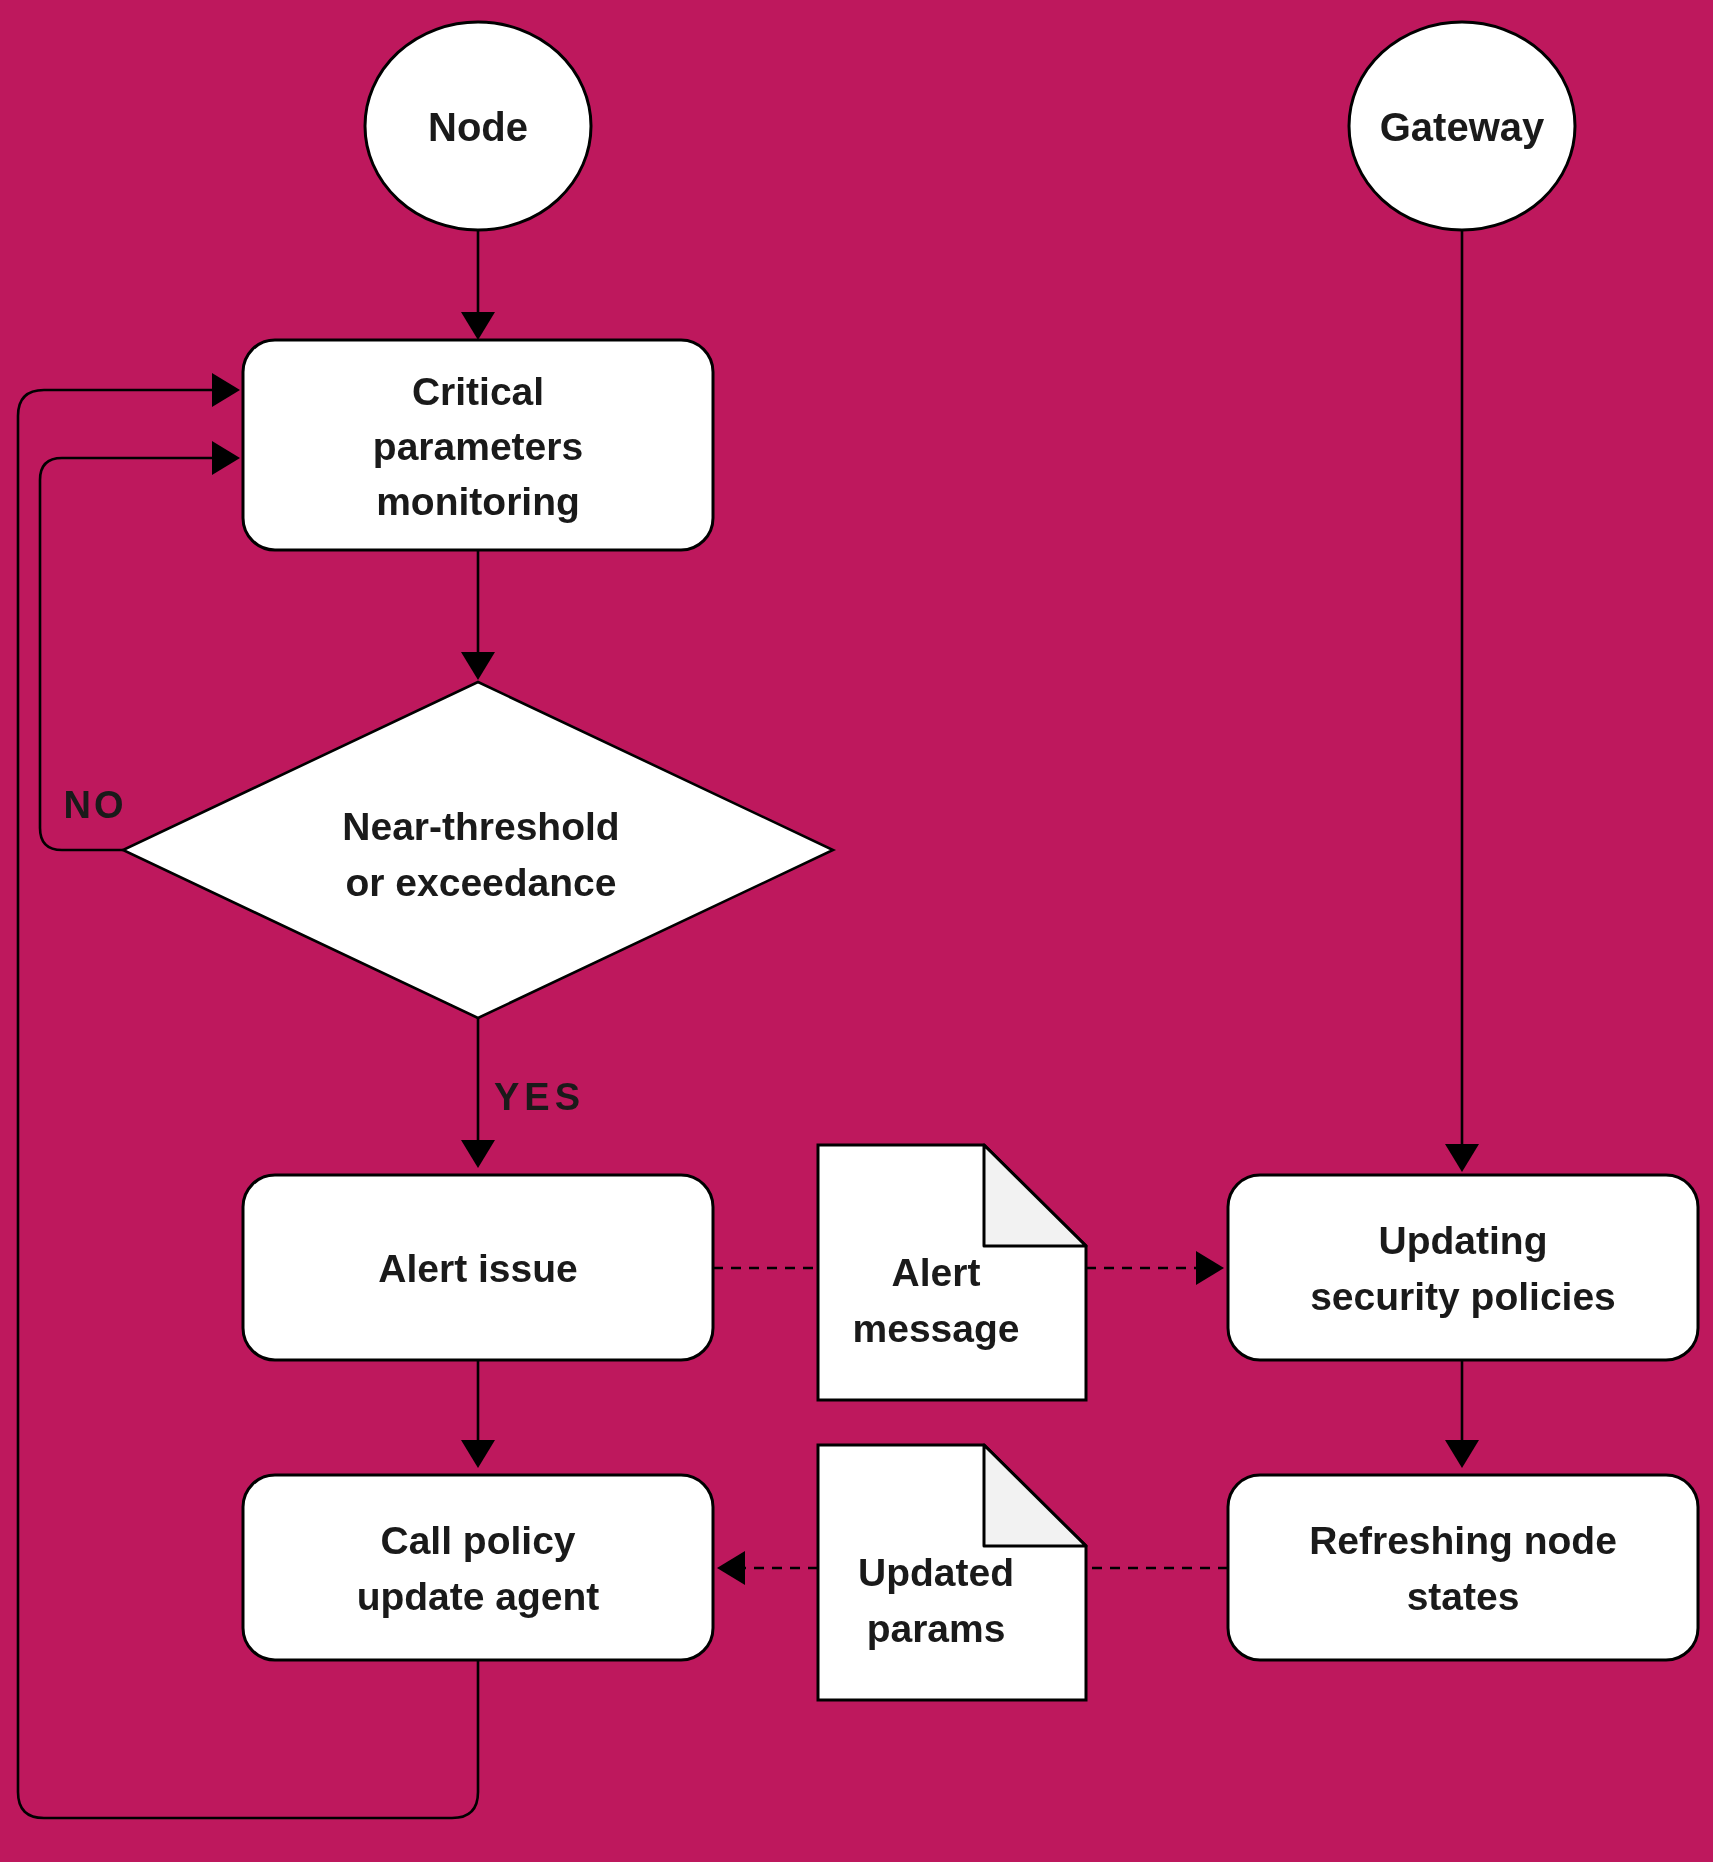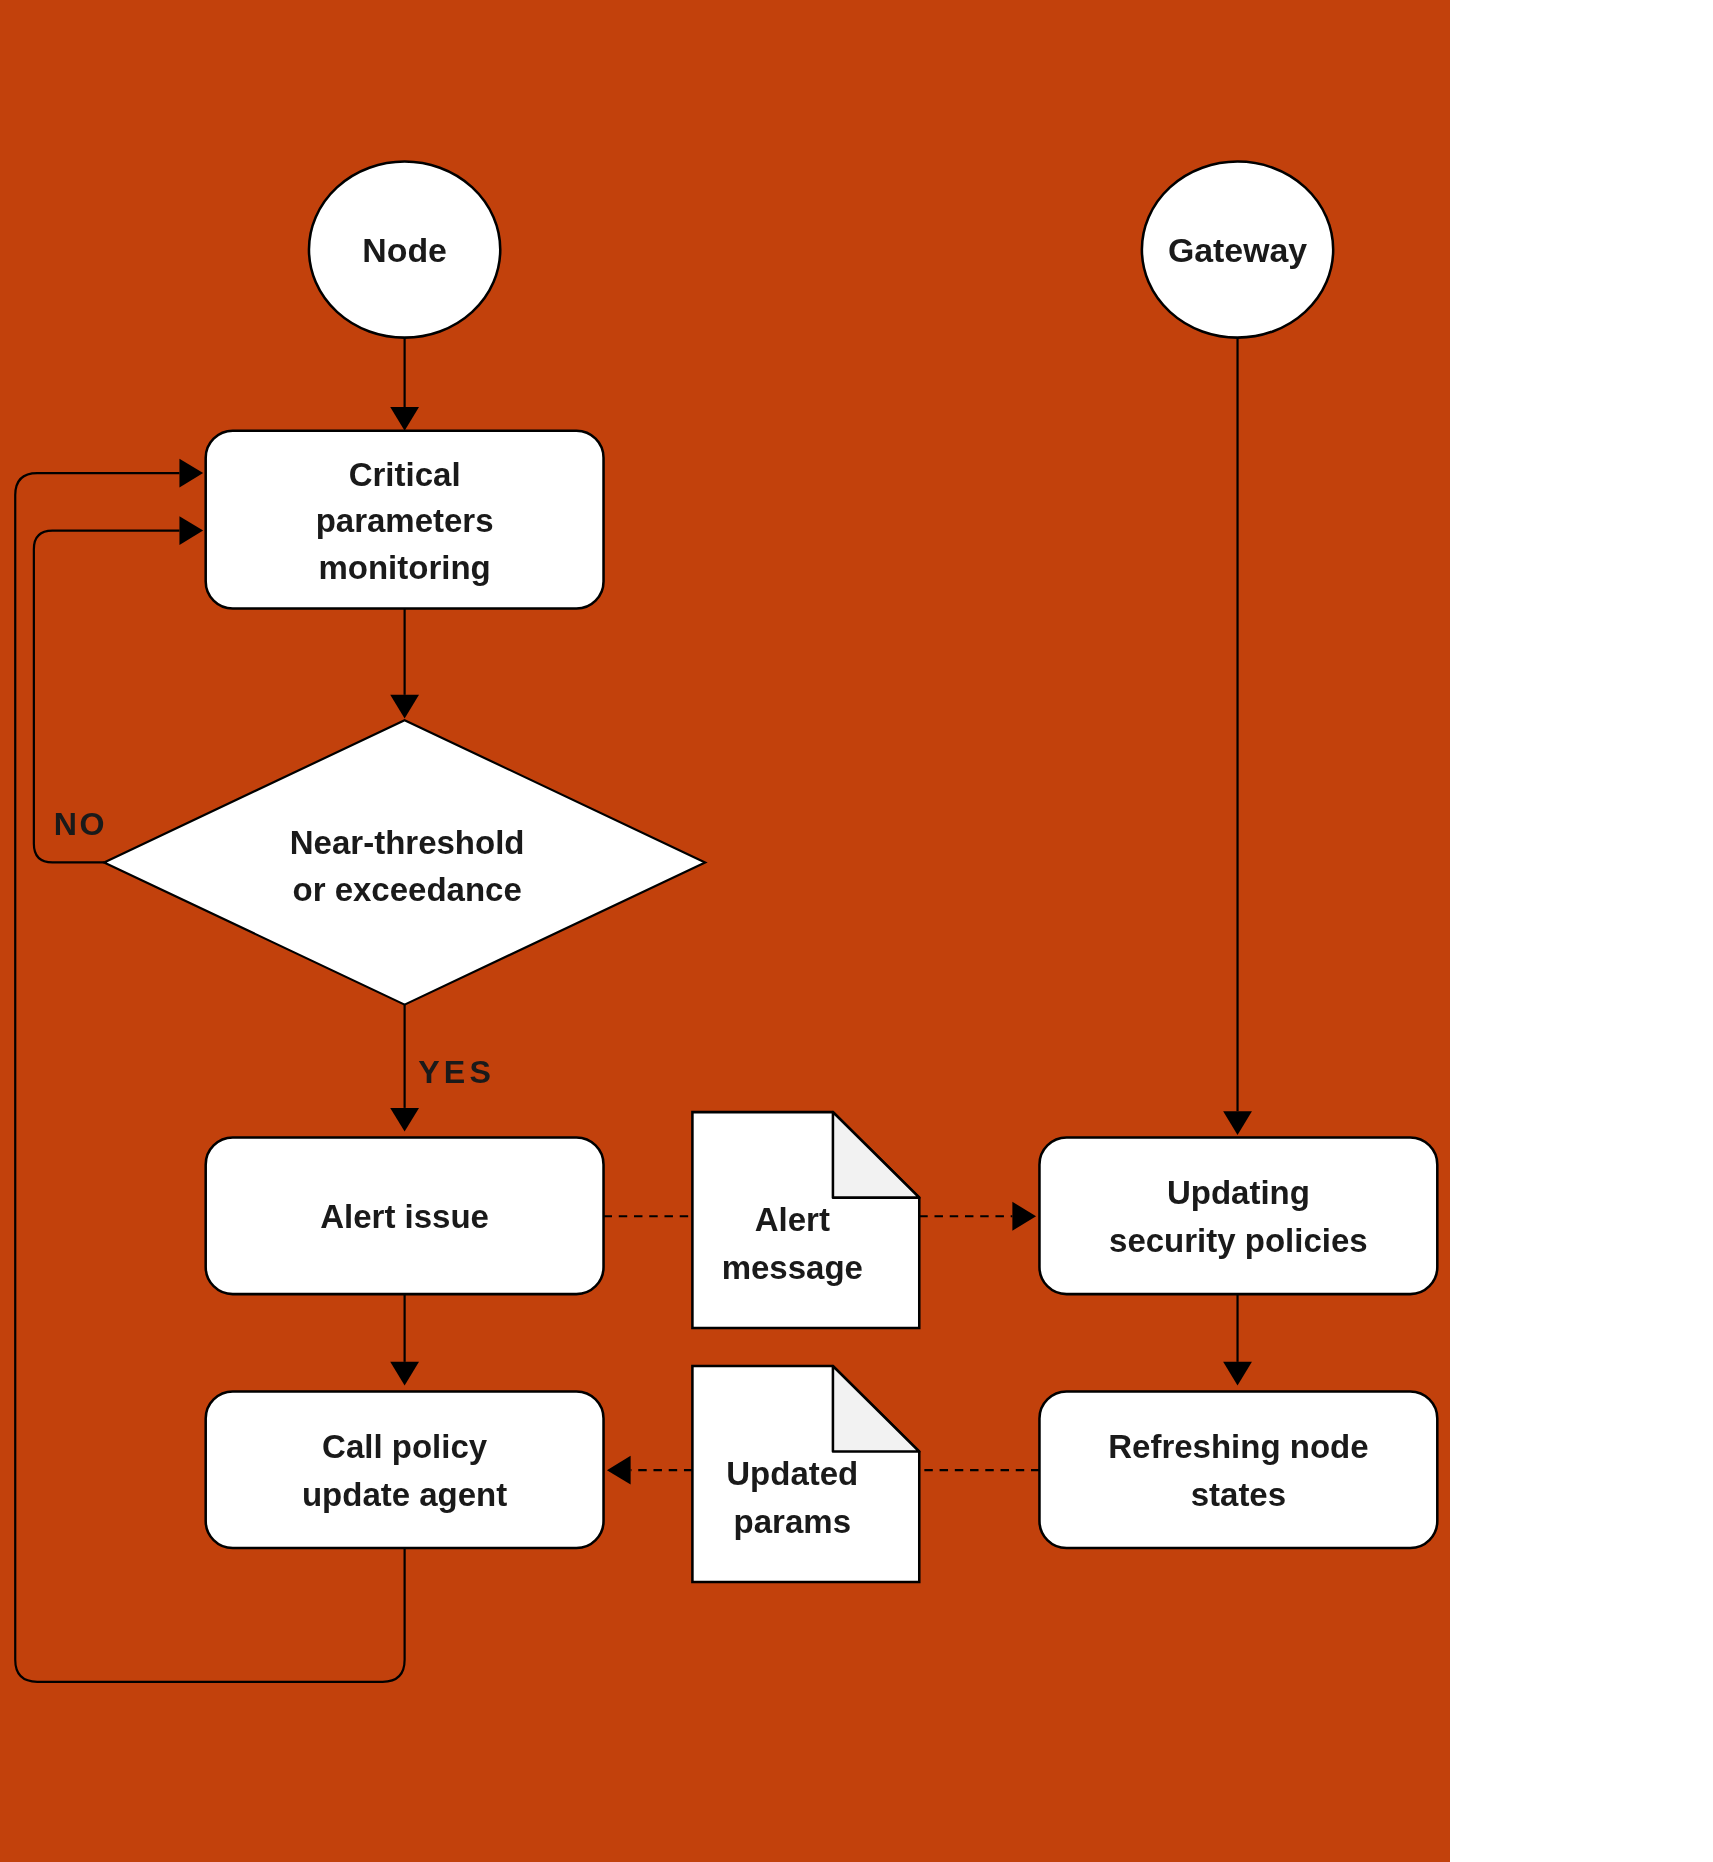--- a/index.html
+++ b/index.html
@@ -1,19 +1,19 @@
 <!DOCTYPE html>
 <html><head>
 <meta charset="utf-8">
 <style>
   html,body{margin:0;padding:0;background:#ffffff;}
   .canvas{
     position:relative;
-    width:1450px;height:1862px;
-    background:#c2410c;
+    width:1713px;height:1862px;
+    background:#be185d;
     font-family:"Liberation Sans", sans-serif;
     overflow:hidden;
   }
   svg{display:block;width:100%;height:100%;}
   .shape{fill:#ffffff;stroke:#000000;stroke-width:3;}
   .fold{fill:#f2f2f2;stroke:#000000;stroke-width:3;stroke-linejoin:round;}
   .edge{fill:none;stroke:#000000;stroke-width:2.6;}
   .edge-dashed{fill:none;stroke:#000000;stroke-width:2.6;stroke-dasharray:10 8;}
   .head{fill:#000000;stroke:none;}
   .lbl{fill:#1a1a1a;font-weight:bold;font-size:39px;text-anchor:middle;}

